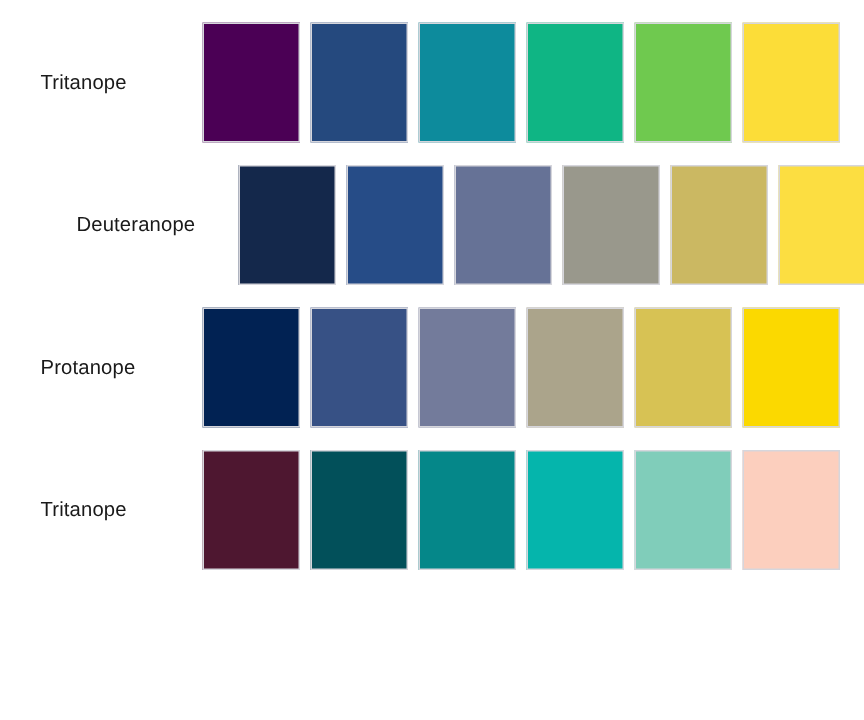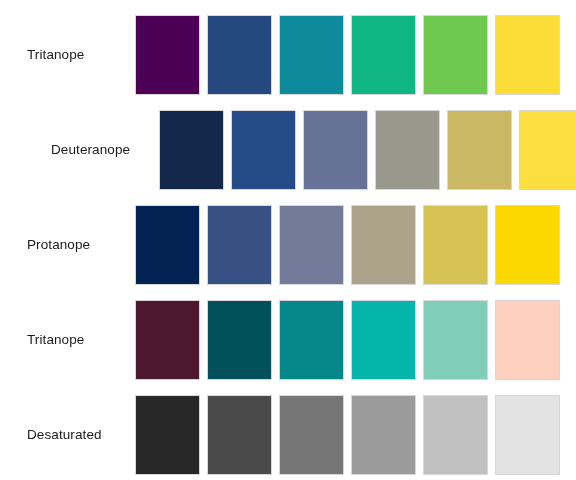--- a/index.html
+++ b/index.html
@@ -103,24 +103,13 @@
       <div class="row-label">Tritanope</div>
       <div class="swatch-strip">
         <div class="swatch" style="background: rgb(78, 23, 48);"></div>
         <div class="swatch" style="background: rgb(2, 80, 90);"></div>
         <div class="swatch" style="background: rgb(5, 135, 137);"></div>
         <div class="swatch" style="background: rgb(5, 181, 172);"></div>
         <div class="swatch" style="background: rgb(128, 205, 186);"></div>
         <div class="swatch" style="background: rgb(252, 207, 190);"></div>
       </div>
     </div>
-    <div class="palette-row" style="top: 395px;">
-      <div class="row-label">Desaturated</div>
-      <div class="swatch-strip">
-        <div class="swatch" style="background: rgb(40, 40, 40);"></div>
-        <div class="swatch" style="background: rgb(74, 74, 74);"></div>
-        <div class="swatch" style="background: rgb(118, 118, 118);"></div>
-        <div class="swatch" style="background: rgb(155, 155, 155);"></div>
-        <div class="swatch" style="background: rgb(192, 192, 192);"></div>
-        <div class="swatch" style="background: rgb(227, 227, 227);"></div>
-      </div>
-    </div>
   </div>
 
 </body></html>

